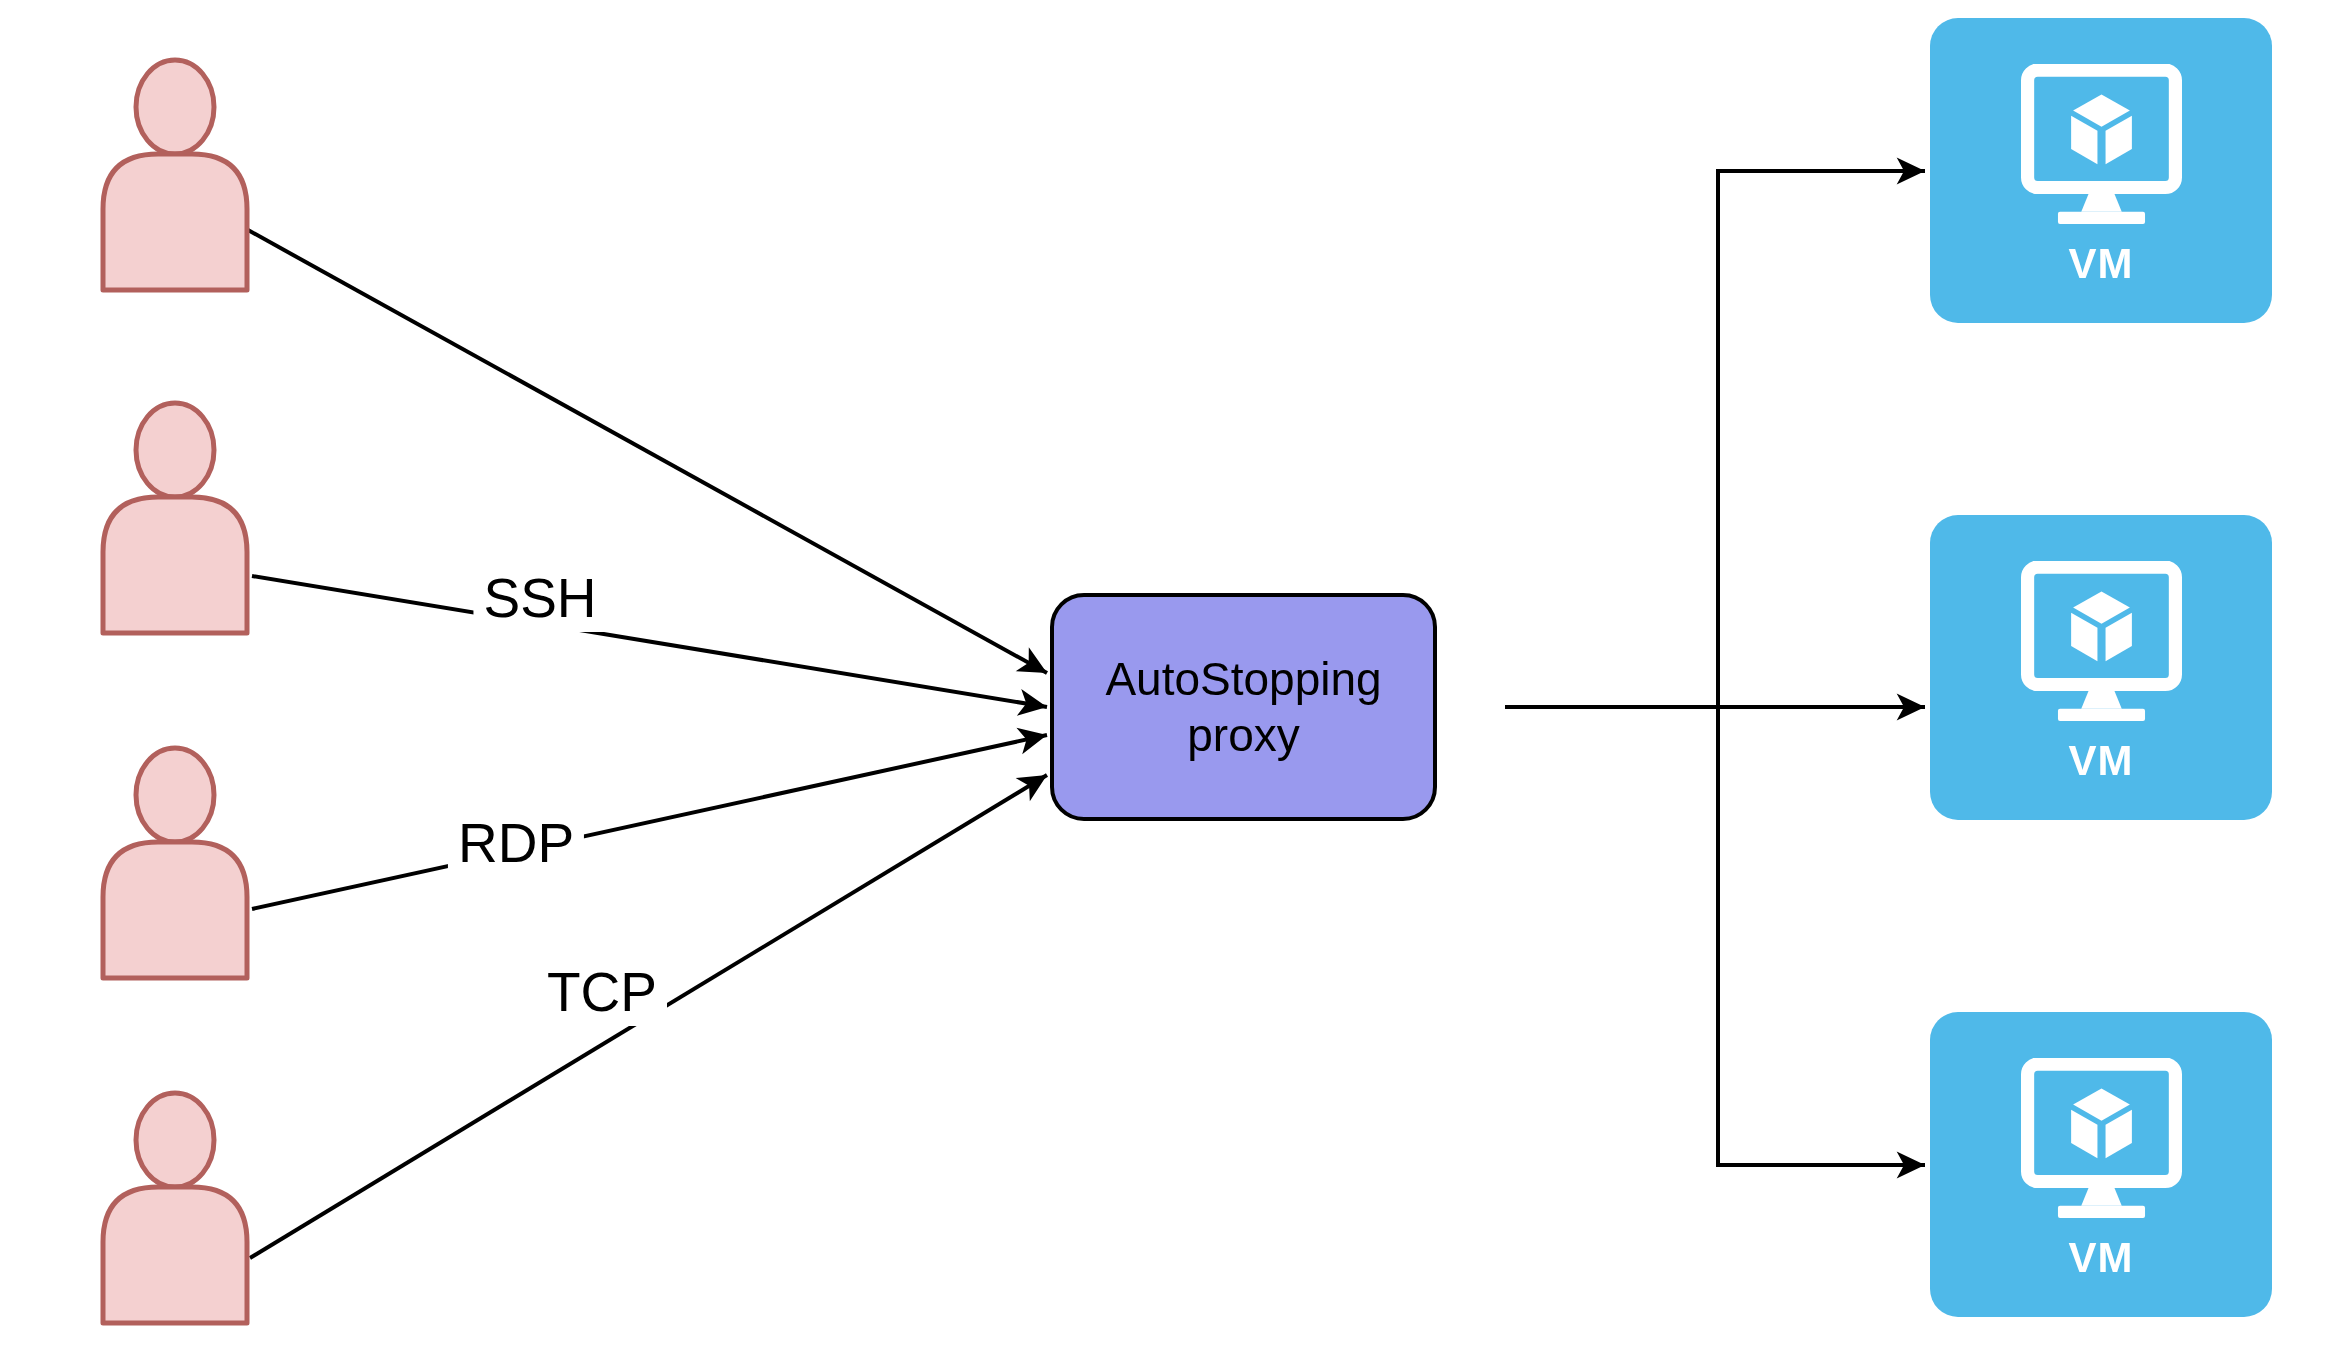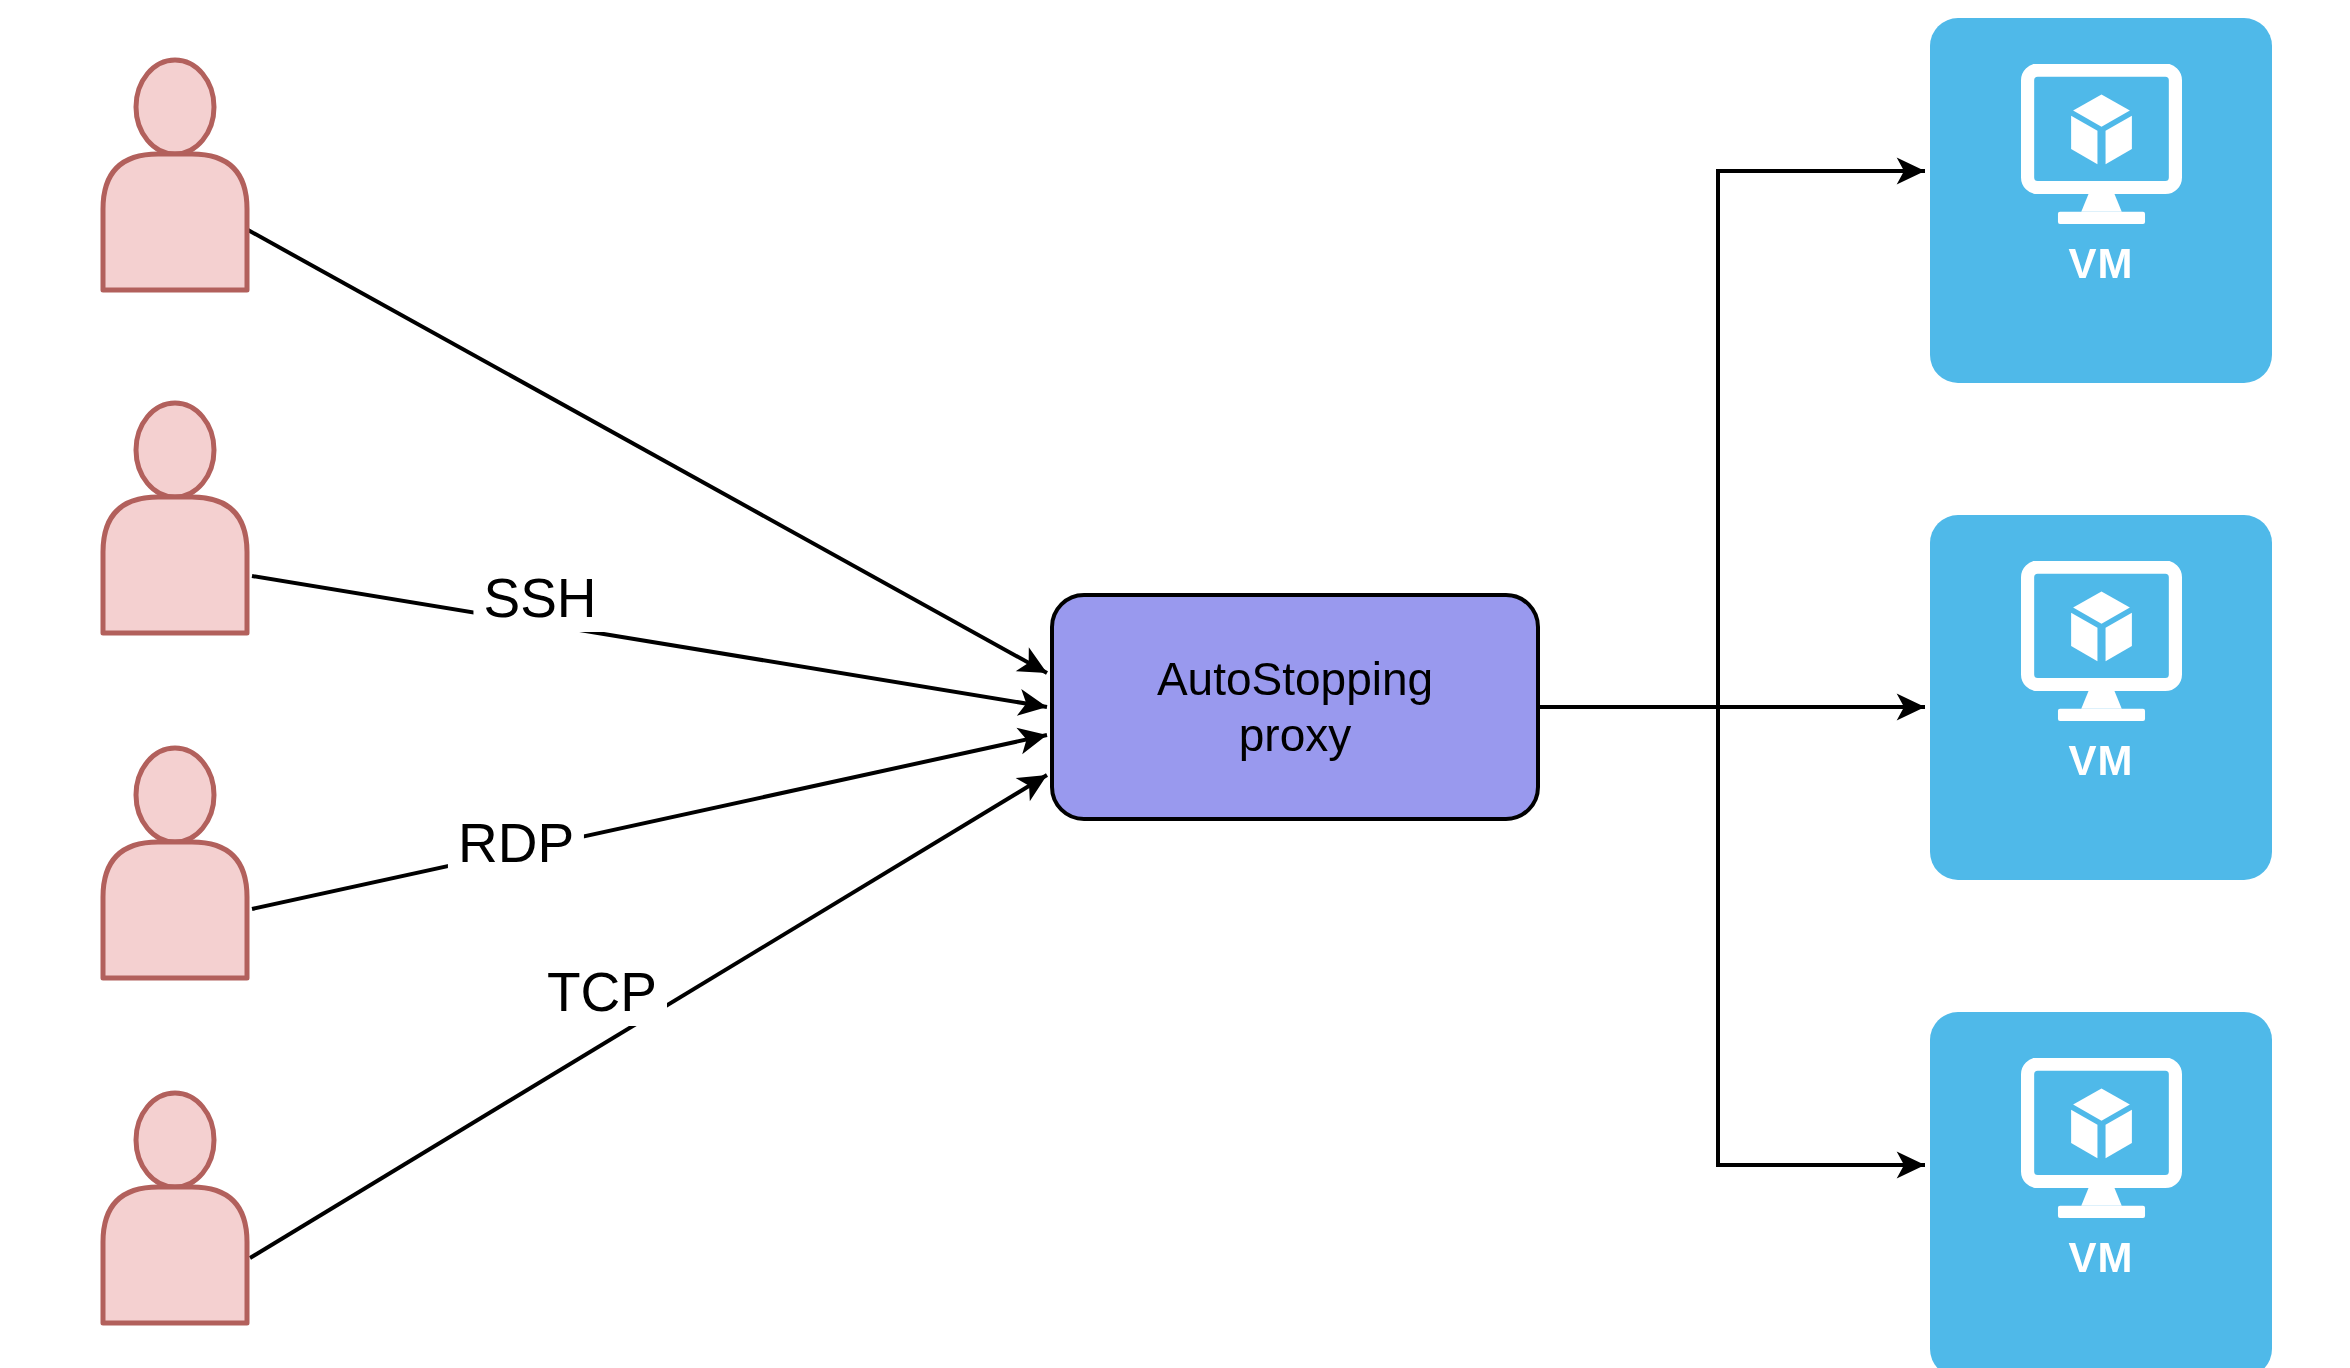--- a/index.html
+++ b/index.html
@@ -21,40 +21,40 @@
     z-index: 1;
   }
   .node {
     position: absolute;
     z-index: 2;
     box-sizing: border-box;
   }
   .proxy-node {
     left: 1050px;
     top: 593px;
-    width: 490px;
+    width: 387px;
     height: 228px;
     background: var(--proxy-fill, #9999EE);
     border: 4px solid var(--line, #000000);
     border-radius: 34px;
     display: flex;
     align-items: center;
     justify-content: center;
   }
   .proxy-label {
     width: 320px;
     text-align: center;
     font-size: 46px;
     line-height: 1.22;
     color: #000000;
   }
   .vm-node {
     left: 1930px;
     width: 342px;
-    height: 365px;
+    height: 305px;
     background: var(--vm-fill, #4FB9E9);
     border-radius: 28px;
     display: flex;
     flex-direction: column;
     align-items: center;
   }
   .vm-node.vm-1 { top: 18px; }
   .vm-node.vm-2 { top: 515px; }
   .vm-node.vm-3 { top: 1012px; }
   .vm-icon {

